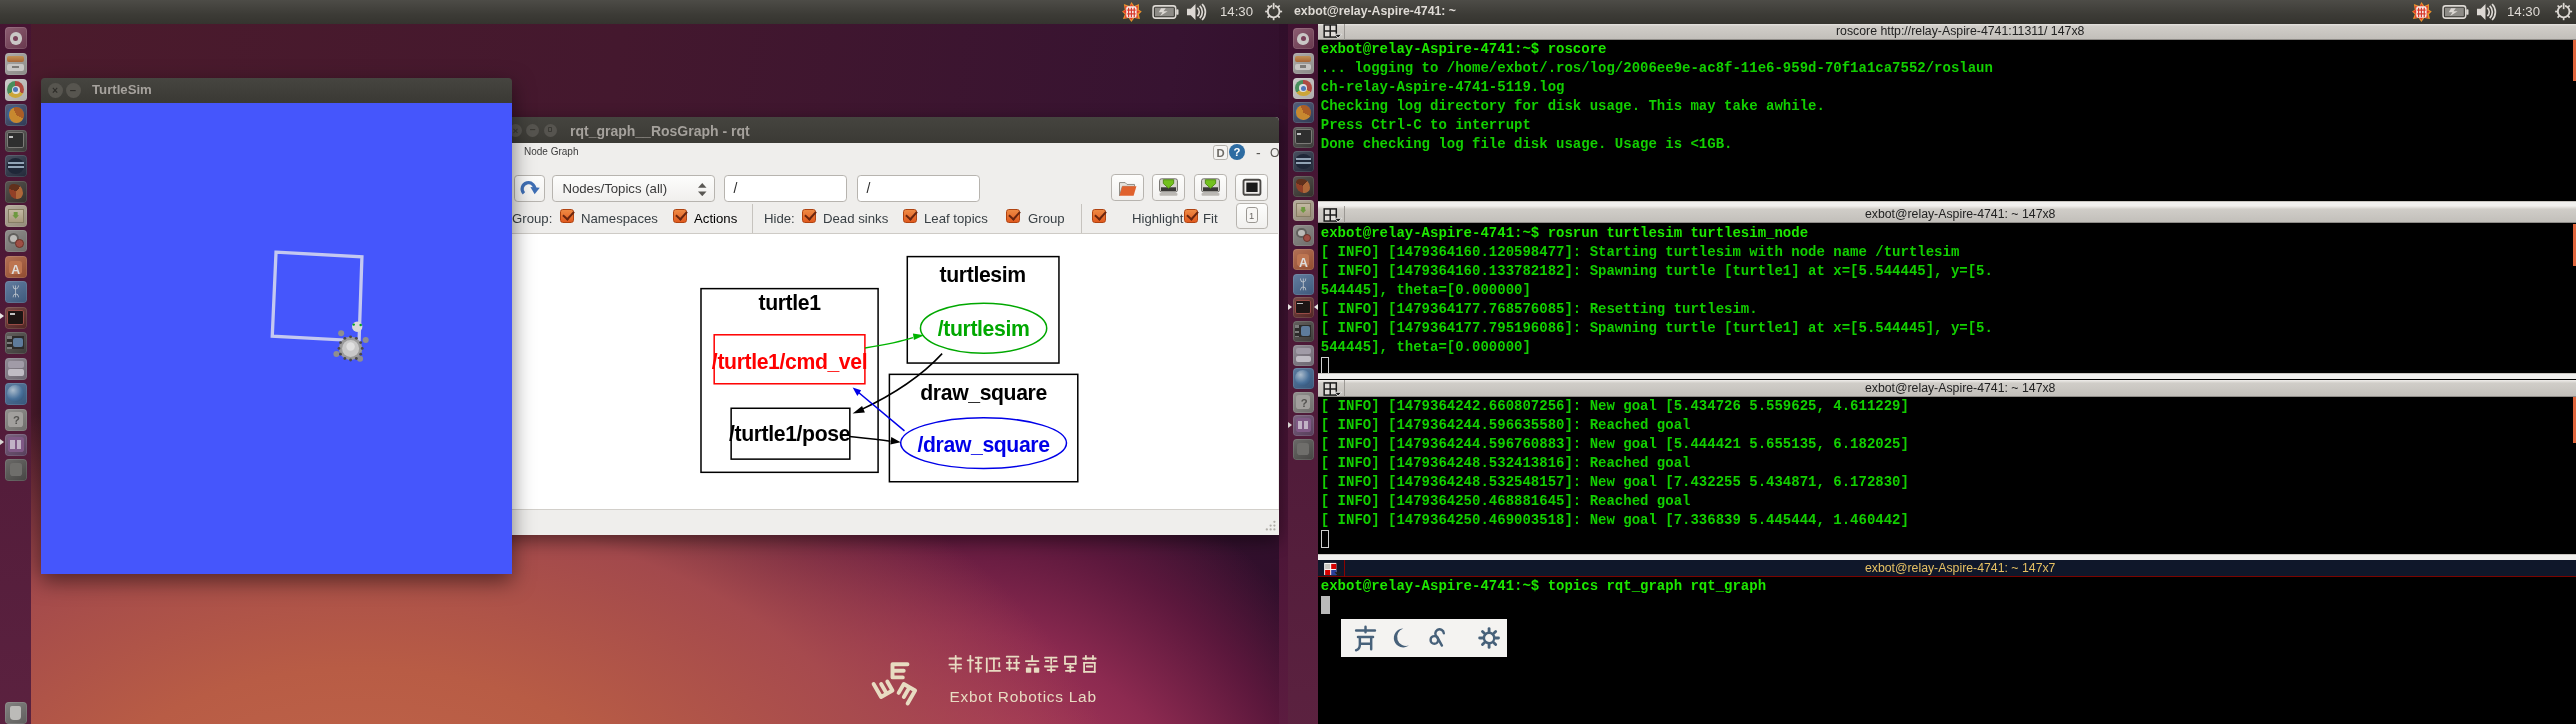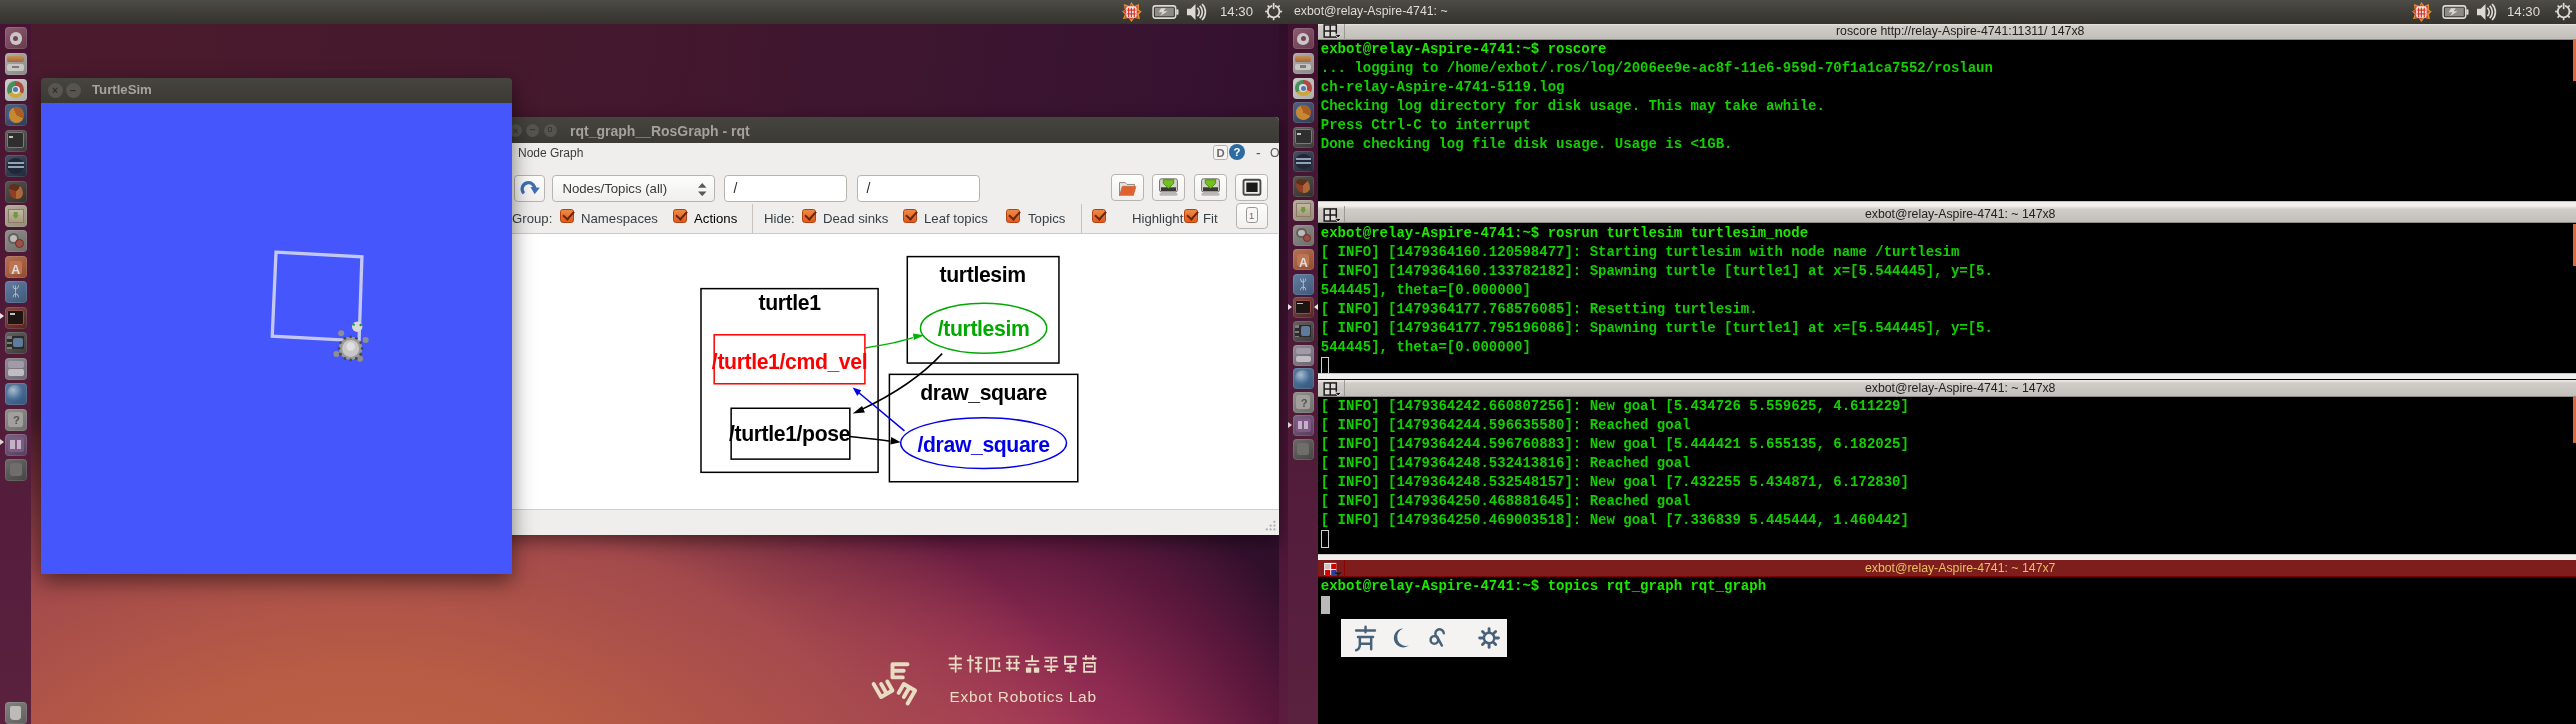--- a/index.html
+++ b/index.html
@@ -8,21 +8,21 @@
 #wallL{left:0;top:0;width:1288px;height:724px;
  background:
  radial-gradient(990px 622px at 28% 118%, #c2674a 0%, #b85c45 30%, #a84c4ef0 55%, #a84c4e00 78%),
  radial-gradient(453px 490px at 74% 128%, #ae3f5c 0%, #a63859 40%, #8c2a50 60%, #63193fd8 82%, #63193f00 100%),
  radial-gradient(849px 528px at 46% 125%, #9c35508a 0%, #9c355000 70%),
  linear-gradient(98deg, #4c1b2c 0%, #44182e 45%, #371331 85%, #2f0e2a 100%)}
 #wallR{left:1288px;top:0;width:1288px;height:724px;background:#000}
 #wallRstrip{left:1279px;top:23.6px;width:40px;height:701px;background:linear-gradient(180deg,#300e2a 0%,#3a112e 40%,#4a1536 70%,#5c1c40 100%)}
 
 #topbar{left:0;top:0;width:2576px;height:23.6px;background:linear-gradient(180deg,#4d4c47 0%,#3c3b36 60%,#35342f 100%);}
-.tbtext{position:absolute;top:3.8px;color:#dfdbd6;font-size:12.3px;font-weight:normal}
+.tbtext{position:absolute;top:3.8px;color:#dfdbd6;font-size:12.3px;font-weight:bold}
 .tbtime{position:absolute;top:3.8px;color:#dfdbd6;font-size:13.2px}
 
 #launchL{left:0;top:23.6px;width:31px;height:701px;background:linear-gradient(180deg,#461432f2,#5c2240f2),#4e1a38}
 #launchR{left:1288px;top:23.6px;width:30px;height:701px;background:linear-gradient(180deg,#3f1230f2,#5c2240f2),#4e1a38}
 .tile{position:absolute;border-radius:3.8px;box-shadow:inset 0 0 0 0.9px rgba(255,255,255,.14);filter:saturate(.72) brightness(.9) contrast(.92)}
 .ttitle{position:absolute;left:0;top:0;right:0;height:17px;background:linear-gradient(180deg,#f0eeeb 0%,#d0cdc8 20%,#c2bfba 100%);border-bottom:0.9px solid #8f8c88;color:#222;font-size:12.3px;text-align:center;line-height:17px;padding-left:26.4px}
 .term{position:absolute;left:0;right:0;bottom:0;background:#000;font-family:"Liberation Mono",monospace;font-size:14px;font-weight:bold;color:#12cf00;line-height:19px;white-space:pre;padding-left:2.8px}
 .term .b{color:#1de800}
 .bstrip{position:absolute;left:0;right:0;height:5.7px;background:#f1f0ee;border-top:0.9px solid #c9c6c1}
 .cb{width:14px;height:14px;border-radius:2.8px;background:linear-gradient(#ef8a43,#e05a1f);border:0.9px solid #b04310}
@@ -35,21 +35,21 @@
 
  <div class="abs" id="rqtwin" style="left:480px;top:117px;width:799px;height:418px;background:#efeeec;border-radius:3.8px 3.8px 0 0;box-shadow:0 5.7px 17px rgba(0,0,0,.45)">
    <div class="abs" style="left:0;top:0;width:799px;height:26.4px;background:linear-gradient(180deg,#45443f,#3b3a35);border-radius:3.8px 3.8px 0 0">
      <div class="abs" style="left:29px;top:6.6px;width:13.2px;height:13.2px;border-radius:6.6px;background:#56544f;color:#3a3934;font-size:9.4px;font-weight:bold;text-align:center;line-height:13.2px">×</div>
      <div class="abs" style="left:46px;top:6.6px;width:13.2px;height:13.2px;border-radius:6.6px;background:#56544f;color:#3a3934;font-size:10.4px;font-weight:bold;text-align:center;line-height:12.3px">–</div>
      <div class="abs" style="left:64px;top:6.6px;width:13.2px;height:13.2px;border-radius:6.6px;background:#56544f">
           <div class="abs" style="left:3.8px;top:3.8px;width:4.7px;height:4.7px;border:1.4px solid #3a3934;border-radius:0.9px"></div>
         </div>
      <div class="abs" style="left:90px;top:5.7px;color:#a5a19c;font-weight:bold;font-size:14px">rqt_graph__RosGraph - rqt</div>
    </div>
-   <div class="abs" style="left:38px;top:29px;font-size:12px;color:#3c3c3c">Node Graph</div>
+   <div class="abs" style="left:44px;top:29px;font-size:10px;color:#3c3c3c">Node Graph</div>
    <div class="abs" style="left:733px;top:28px;width:15px;height:15px;border:0.9px solid #b4b1ac;border-radius:2.8px;color:#6e6b66;font-size:11.3px;font-weight:bold;text-align:center;line-height:14px;background:#f5f4f2">D</div>
    <div class="abs" style="left:749px;top:27px;width:16px;height:16px;border-radius:8.5px;background:#2d6ca2;color:#fff;font-size:11.3px;font-weight:bold;text-align:center;line-height:16px">?</div>
    <div class="abs" style="left:776px;top:28px;color:#5a5854;font-size:14px">-</div>
    <div class="abs" style="left:790px;top:29px;color:#5a5854;font-size:12.3px">O</div>
 
    <div class="abs" style="left:34px;top:58px;width:31px;height:27px;background:linear-gradient(#fdfdfc,#f1f0ee);border:0.9px solid #b7b4af;border-radius:3.8px">
      <svg width="29" height="25.5" viewBox="0 0 31 27">
           <path d="M9.5,18.5 a6.8 6.8 0 1 1 11.5,-3" fill="none" stroke="#3f6fb5" stroke-width="3.4"></path>
           <polygon points="21,19.5 26.5,12.5 16.5,11.5" fill="#3f6fb5"></polygon>
         </svg>
@@ -102,21 +102,21 @@
       <div class="abs" style="left:101px;top:94px;font-size:13.2px;color:#394045">Namespaces</div>
    <div class="abs cb" style="left:193px;top:92px"></div>
       <div class="abs" style="left:214px;top:94px;font-size:13.2px;color:#000000">Actions</div>
    <div class="abs" style="left:272px;top:87px;width:0.9px;height:29px;background:#c6c3be"></div>
    <div class="abs" style="left:284px;top:94px;font-size:13.2px;color:#394045">Hide:</div>
    <div class="abs cb" style="left:322px;top:92px"></div>
       <div class="abs" style="left:343px;top:94px;font-size:13.2px;color:#394045">Dead sinks</div>
    <div class="abs cb" style="left:423px;top:92px"></div>
       <div class="abs" style="left:444px;top:94px;font-size:13.2px;color:#394045">Leaf topics</div>
    <div class="abs cb" style="left:526px;top:92px"></div>
-      <div class="abs" style="left:548px;top:94px;font-size:13.2px;color:#394045">Topics</div>
+      <div class="abs" style="left:548px;top:94px;font-size:13.2px;color:#394045">Group</div>
    <div class="abs" style="left:601px;top:87px;width:0.9px;height:29px;background:#c6c3be"></div>
    <div class="abs cb" style="left:612px;top:92px"></div>
       <div class="abs" style="left:652px;top:94px;font-size:13.2px;color:#394045">Highlight</div>
    <div class="abs cb" style="left:704px;top:92px"></div>
       <div class="abs" style="left:723px;top:94px;font-size:13.2px;color:#394045">Fit</div>
    <div class="abs" style="left:756px;top:86px;width:32px;height:25.5px;background:linear-gradient(#fdfdfc,#f1f0ee);border:0.9px solid #b7b4af;border-radius:3.8px">
       <div class="abs" style="left:8.5px;top:2.8px;width:12.3px;height:16px;border:0.9px solid #9a9792;border-radius:2.8px;background:#f7f6f4;font-size:9.4px;color:#6a6763;text-align:center;line-height:15px">1</div>
    </div>
 
    <div class="abs" style="left:0.9px;top:116px;width:797px;height:276px;background:#fff;border-top:0.9px solid #cecbc6">
@@ -334,21 +334,21 @@
 [ INFO] [1479364244.596760883]: New goal [5.444421 5.655135, 6.182025]
 [ INFO] [1479364248.532413816]: Reached goal
 [ INFO] [1479364248.532548157]: New goal [7.432255 5.434871, 6.172830]
 [ INFO] [1479364250.468881645]: Reached goal
 [ INFO] [1479364250.469003518]: New goal [7.336839 5.445444, 1.460442]
 <span style="display:inline-block;width:8.5px;height:18px;border:1.9px solid #cfcfcf;vertical-align:-3.8px"></span></div>
    <div class="bstrip" style="bottom:0"></div>
  </div>
 
  <div class="abs" id="T4" style="left:1318px;top:560px;width:1258px;height:164px;background:#000">
-   <div class="ttitle" style="background:#7f1d1d;border-bottom:0.9px solid #7a0300;color:#e5c063">exbot@relay-Aspire-4741: ~ 147x7<svg style="position:absolute;left:4.7px;top:1.9px" width="21" height="14" viewBox="0 0 22 15">
+   <div class="ttitle" style="background:#0f172a;border-bottom:0.9px solid #7a0300;color:#e5c063">exbot@relay-Aspire-4741: ~ 147x7<svg style="position:absolute;left:4.7px;top:1.9px" width="21" height="14" viewBox="0 0 22 15">
           <rect x="1" y="1" width="13" height="13" fill="#fff"></rect>
           <rect x="2" y="2" width="5.5" height="5.5" fill="#c8c5c0"></rect>
           <rect x="8.5" y="2" width="5.5" height="5.5" fill="#d40000"></rect>
           <rect x="2" y="8.5" width="5.5" height="5.5" fill="#d40000"></rect>
           <rect x="8.5" y="8.5" width="5.5" height="5.5" fill="#2a3f9a"></rect>
           <polygon points="12,11 20,11 16,15" fill="#1c1c1c"></polygon>
         </svg><svg style="position:absolute;left:25.5px;top:0" width="1.9" height="17" viewBox="0 0 2 18">
           <line x1="0.5" y1="0" x2="0.5" y2="18" stroke="#8a0300" stroke-width="1.5"></line>
         </svg></div>
    <div class="term" style="top:17px"><span class="b">exbot@relay-Aspire-4741:~$ topics rqt_graph rqt_graph</span>

